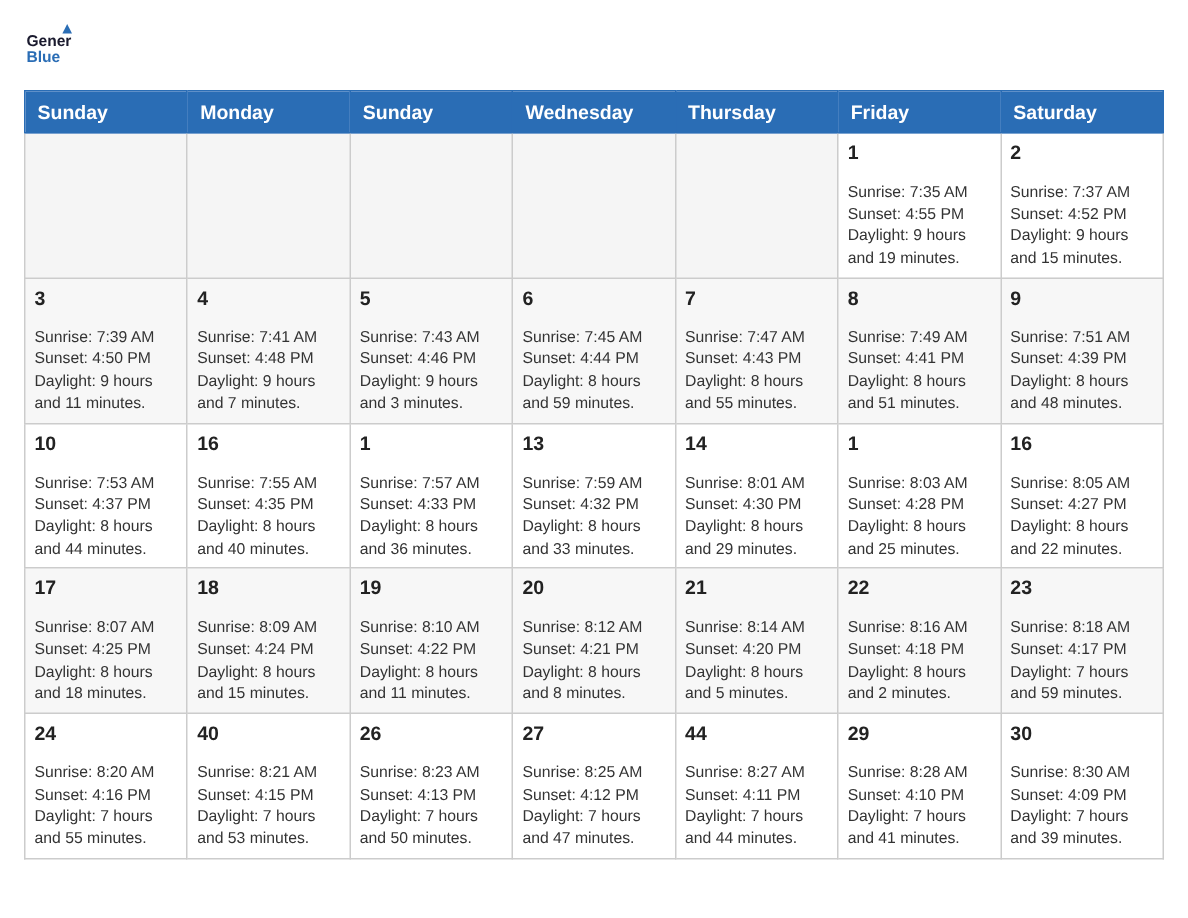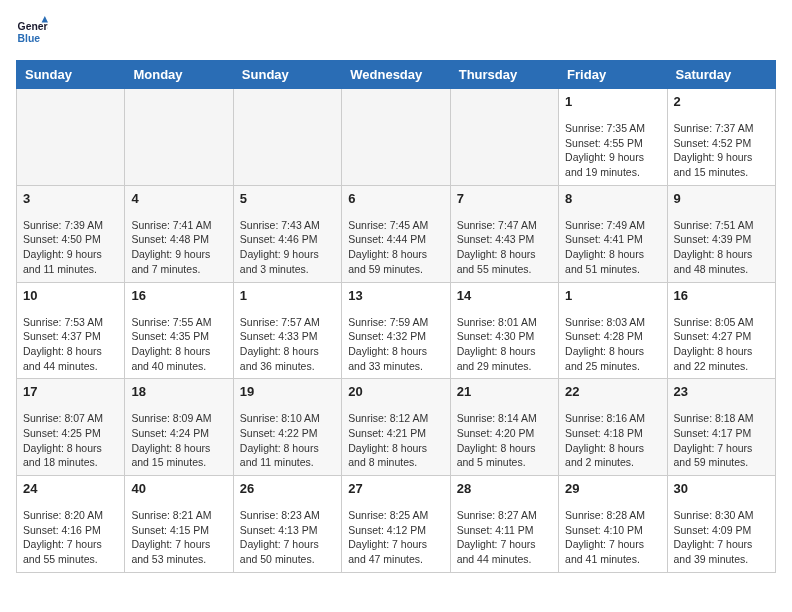--- a/index.html
+++ b/index.html
@@ -236,21 +236,21 @@
         </td>
         <td>
           <div class="day-num">26</div>
           <div class="day-info">Sunrise: 8:23 AM<br>Sunset: 4:13 PM<br>Daylight: 7 hours and 50 minutes.</div>
         </td>
         <td>
           <div class="day-num">27</div>
           <div class="day-info">Sunrise: 8:25 AM<br>Sunset: 4:12 PM<br>Daylight: 7 hours and 47 minutes.</div>
         </td>
         <td>
-          <div class="day-num">28</div>
+          <div class="day-num">44</div>
           <div class="day-info">Sunrise: 8:27 AM<br>Sunset: 4:11 PM<br>Daylight: 7 hours and 44 minutes.</div>
         </td>
         <td>
           <div class="day-num">29</div>
           <div class="day-info">Sunrise: 8:28 AM<br>Sunset: 4:10 PM<br>Daylight: 7 hours and 41 minutes.</div>
         </td>
         <td>
           <div class="day-num">30</div>
           <div class="day-info">Sunrise: 8:30 AM<br>Sunset: 4:09 PM<br>Daylight: 7 hours and 39 minutes.</div>
         </td>

